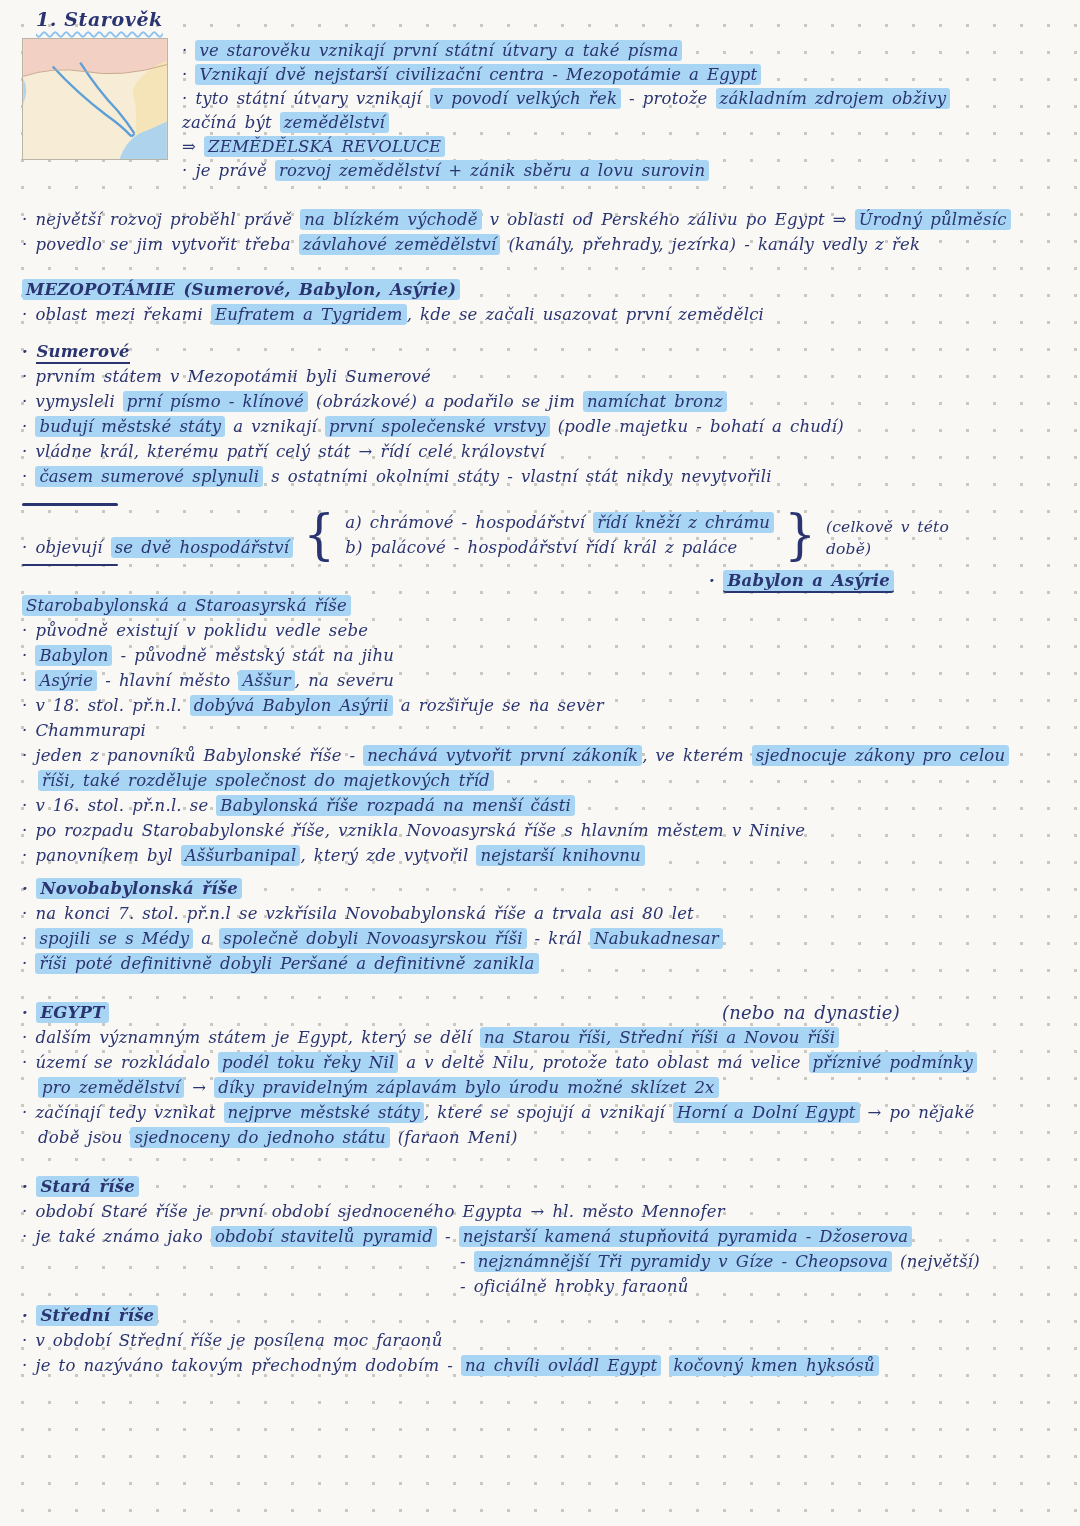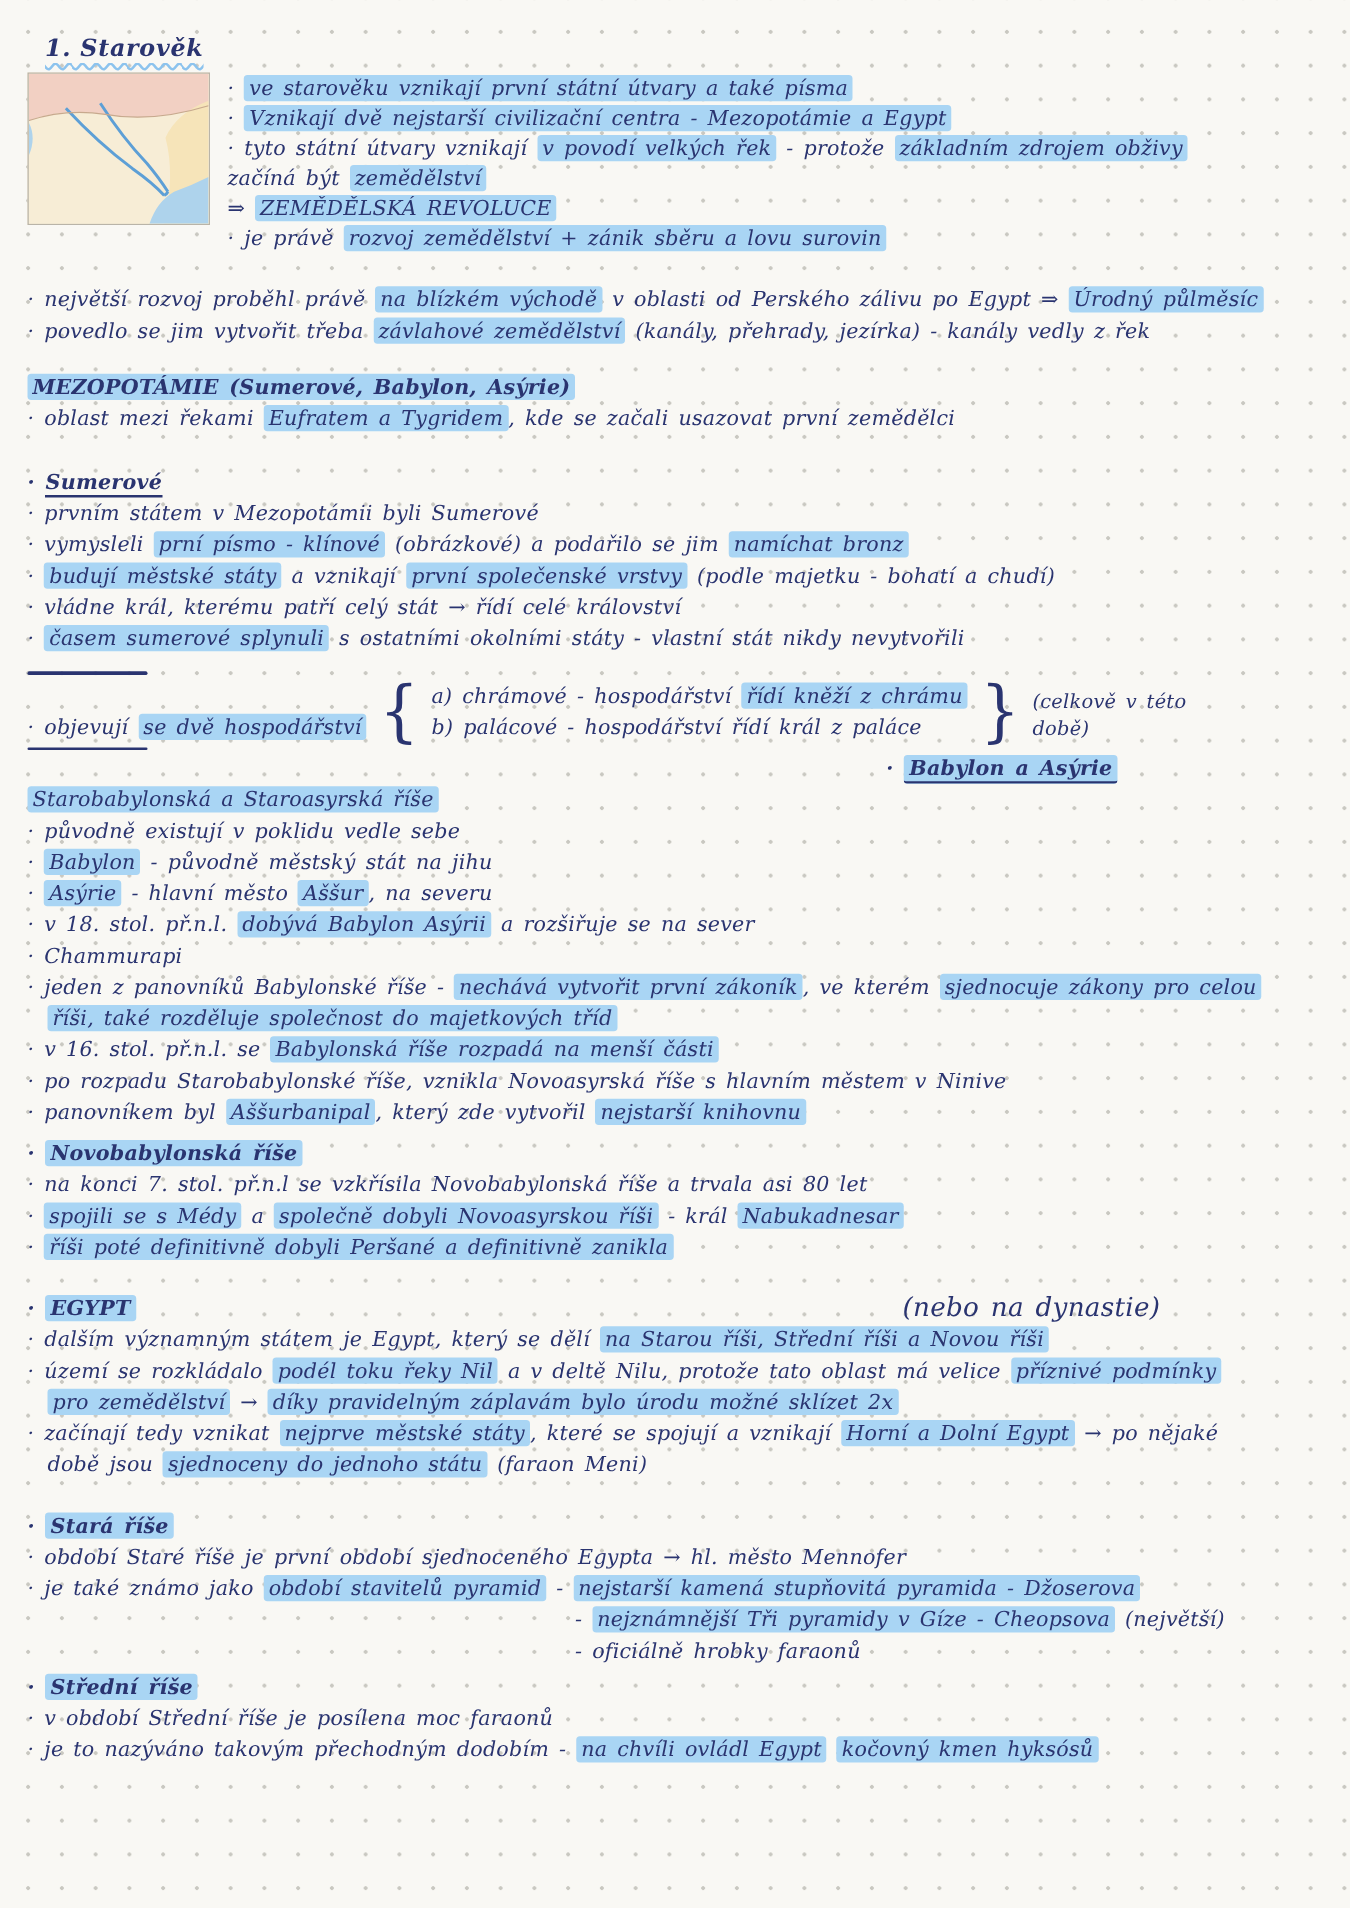--- a/index.html
+++ b/index.html
@@ -13,21 +13,21 @@
   body{
     background-color:var(--paper);
     background-image:radial-gradient(circle,var(--dot) 1.5px,transparent 1.7px);
     background-size:27px 27px;
     background-position:9px 12px;
     font-family:"DejaVu Serif","Liberation Serif",serif;
     font-style:italic;
     color:var(--ink);
     overflow:hidden;
   }
-  .page{width:912px;height:1526px;padding:28px 18px 0 22px;position:relative;}
+  .page{width:912px;height:1526px;padding:8px 18px 0 22px;position:relative;}
   .title{
     display:inline-block;
     font-size:19px;font-weight:bold;letter-spacing:.6px;
     margin-left:14px;
     text-decoration:underline wavy #8cc3ee 2px;
     text-underline-offset:5px;
   }
   .intro-row{display:flex;gap:14px;margin-top:8px;}
   .map{width:146px;height:122px;flex:0 0 auto;border:1px solid #b9b4a8;background:#f7edd6;}
   .intro-lines{padding-top:1px;}
@@ -36,21 +36,21 @@
     white-space:nowrap;letter-spacing:.2px;word-spacing:2.5px;
   }
   .intro-lines .line{line-height:24px;min-height:24px;}
   .heading{font-weight:bold;}
   .hl{background:var(--hl);padding:1px 4px;border-radius:3px;box-decoration-break:clone;-webkit-box-decoration-break:clone;}
   .u{border-bottom:2.5px solid var(--ink);padding-bottom:1px;}
   .rule{height:2.5px;background:var(--ink);border-radius:2px;}
   .econ{display:flex;align-items:flex-end;gap:10px;}
   .brace{font-size:50px;line-height:50px;font-style:normal;font-weight:400;transform:scaleY(1.08);color:var(--ink);}
   .econ-note .line{font-size:15.5px;line-height:22px;min-height:22px;}
-  .note{position:absolute;top:0;font-size:21px;font-weight:normal;}
+  .note{position:absolute;top:0;font-size:18px;font-weight:normal;}
   #content{margin-top:10px;}
 </style>
 </head>
 <body>
 
 <div class="page">
 
   <h1 class="title">1. Starověk</h1>
 
   <div class="intro-row">
@@ -75,21 +75,21 @@
         <div class="line"><span>⇒ </span><span class="hl">ZEMĚDĚLSKÁ REVOLUCE</span></div>
         <div class="line"><span>· je právě </span><span class="hl">rozvoj zemědělství + zánik sběru a lovu surovin</span></div>
       </div>
   </div>
 
   <div id="content">
       <div class="line" style="margin-top: 24px;"><span>· největší rozvoj proběhl právě </span><span class="hl">na blízkém východě</span><span> v oblasti od Perského zálivu po Egypt ⇒ </span><span class="hl">Úrodný půlměsíc</span></div>
       <div class="line"><span>· povedlo se jim vytvořit třeba </span><span class="hl">závlahové zemědělství</span><span> (kanály, přehrady, jezírka) - kanály vedly z řek</span></div>
       <div class="line heading" style="margin-top: 20px;"><span class="hl">MEZOPOTÁMIE (Sumerové, Babylon, Asýrie)</span></div>
       <div class="line"><span>· oblast mezi řekami </span><span class="hl">Eufratem a Tygridem</span><span>, kde se začali usazovat první zemědělci</span></div>
-      <div class="line heading" style="margin-top: 26px;"><span>· </span><span class="u">Sumerové</span></div>
+      <div class="line heading" style="margin-top: 12px;"><span>· </span><span class="u">Sumerové</span></div>
       <div class="line"><span>· prvním státem v Mezopotámii byli Sumerové</span></div>
       <div class="line"><span>· vymysleli </span><span class="hl">prní písmo - klínové</span><span> (obrázkové) a podařilo se jim </span><span class="hl">namíchat bronz</span></div>
       <div class="line"><span>· </span><span class="hl">budují městské státy</span><span> a vznikají </span><span class="hl">první společenské vrstvy</span><span> (podle majetku - bohatí a chudí)</span></div>
       <div class="line"><span>· vládne král, kterému patří celý stát → řídí celé království</span></div>
       <div class="line"><span>· </span><span class="hl">časem sumerové splynuli</span><span> s ostatními okolními státy - vlastní stát nikdy nevytvořili</span></div>
       <div class="rule" style="width: 96px; margin-top: 14px;"></div>
       <div class="econ" style="margin-top: 4px;">
         <div class="line"><span>· objevují </span><span class="hl">se dvě hospodářství</span></div>
         <div class="brace">{</div>
         <div>

